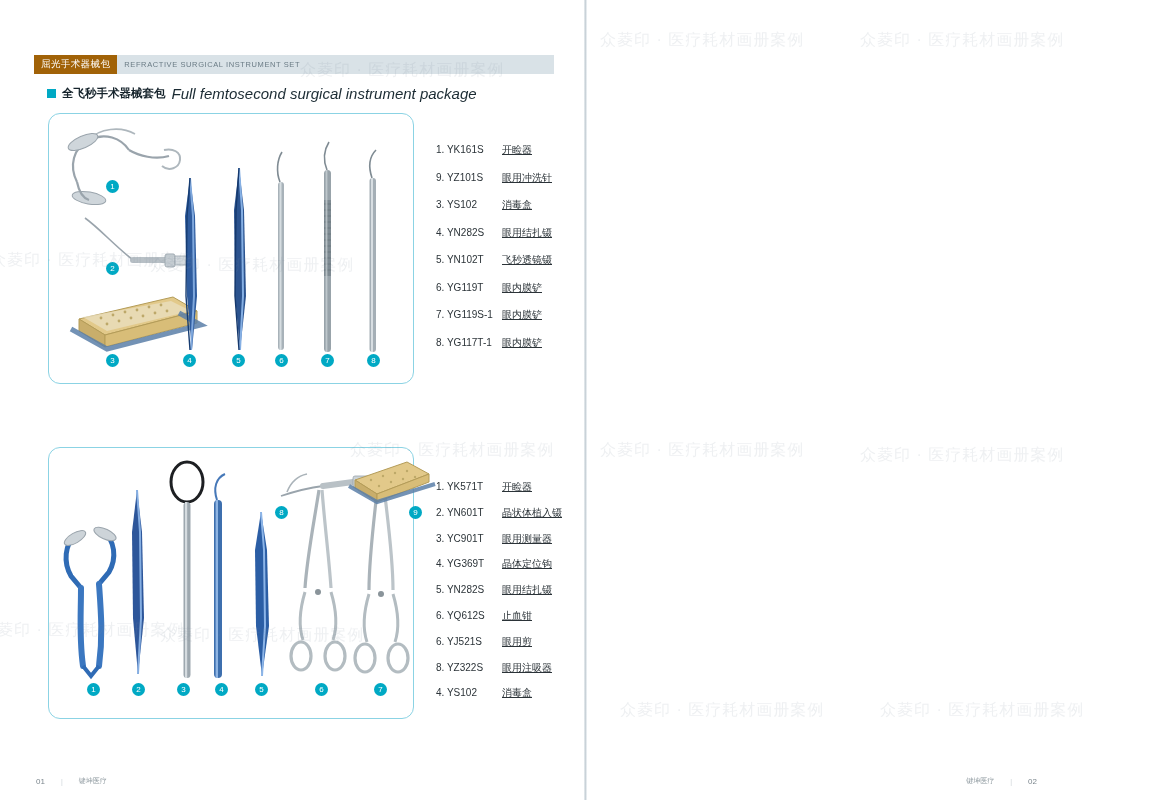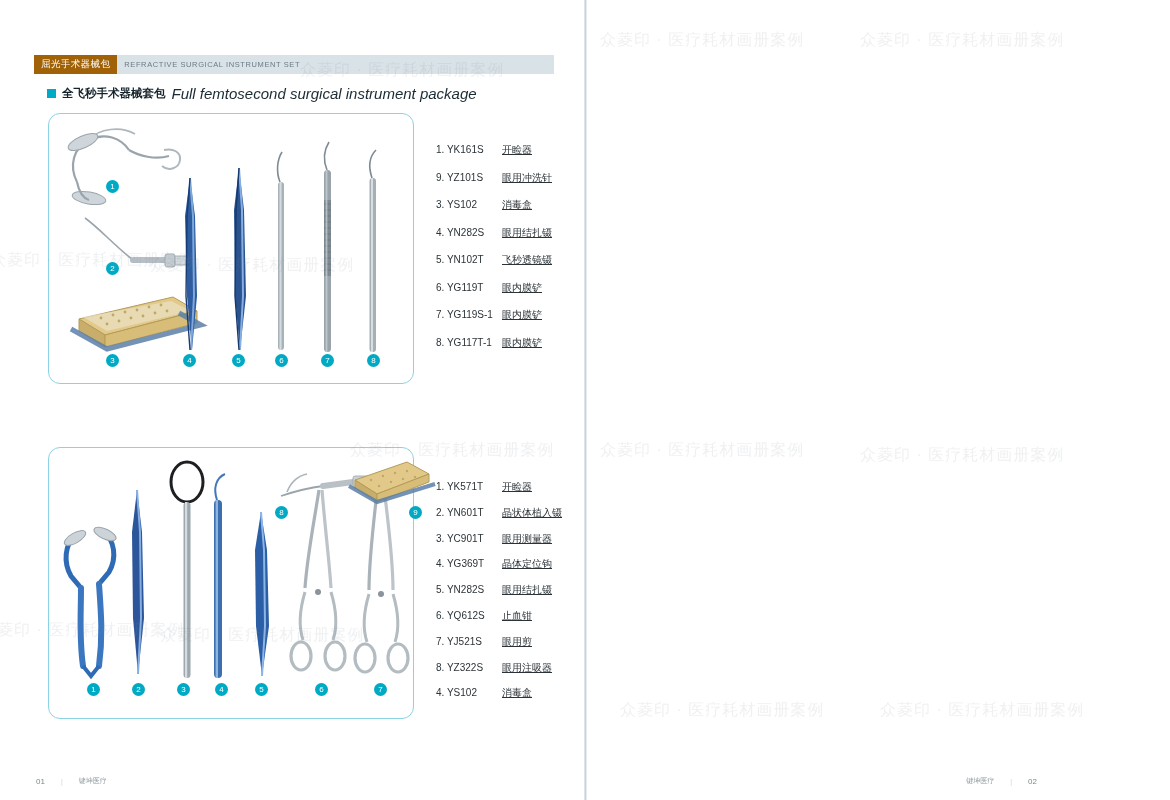--- a/index.html
+++ b/index.html
@@ -377,21 +377,21 @@
         </div>
       <div class="row">
           <span class="code">5. YN282S</span>
           <span class="name">眼用结扎镊</span>
         </div>
       <div class="row">
           <span class="code">6. YQ612S</span>
           <span class="name">止血钳</span>
         </div>
       <div class="row">
-          <span class="code">7. YJ521S</span>
+          <span class="code">6. YJ521S</span>
           <span class="name">眼用剪</span>
         </div>
       <div class="row">
           <span class="code">8. YZ322S</span>
           <span class="name">眼用注吸器</span>
         </div>
       <div class="row">
           <span class="code">4. YS102</span>
           <span class="name">消毒盒</span>
         </div>

